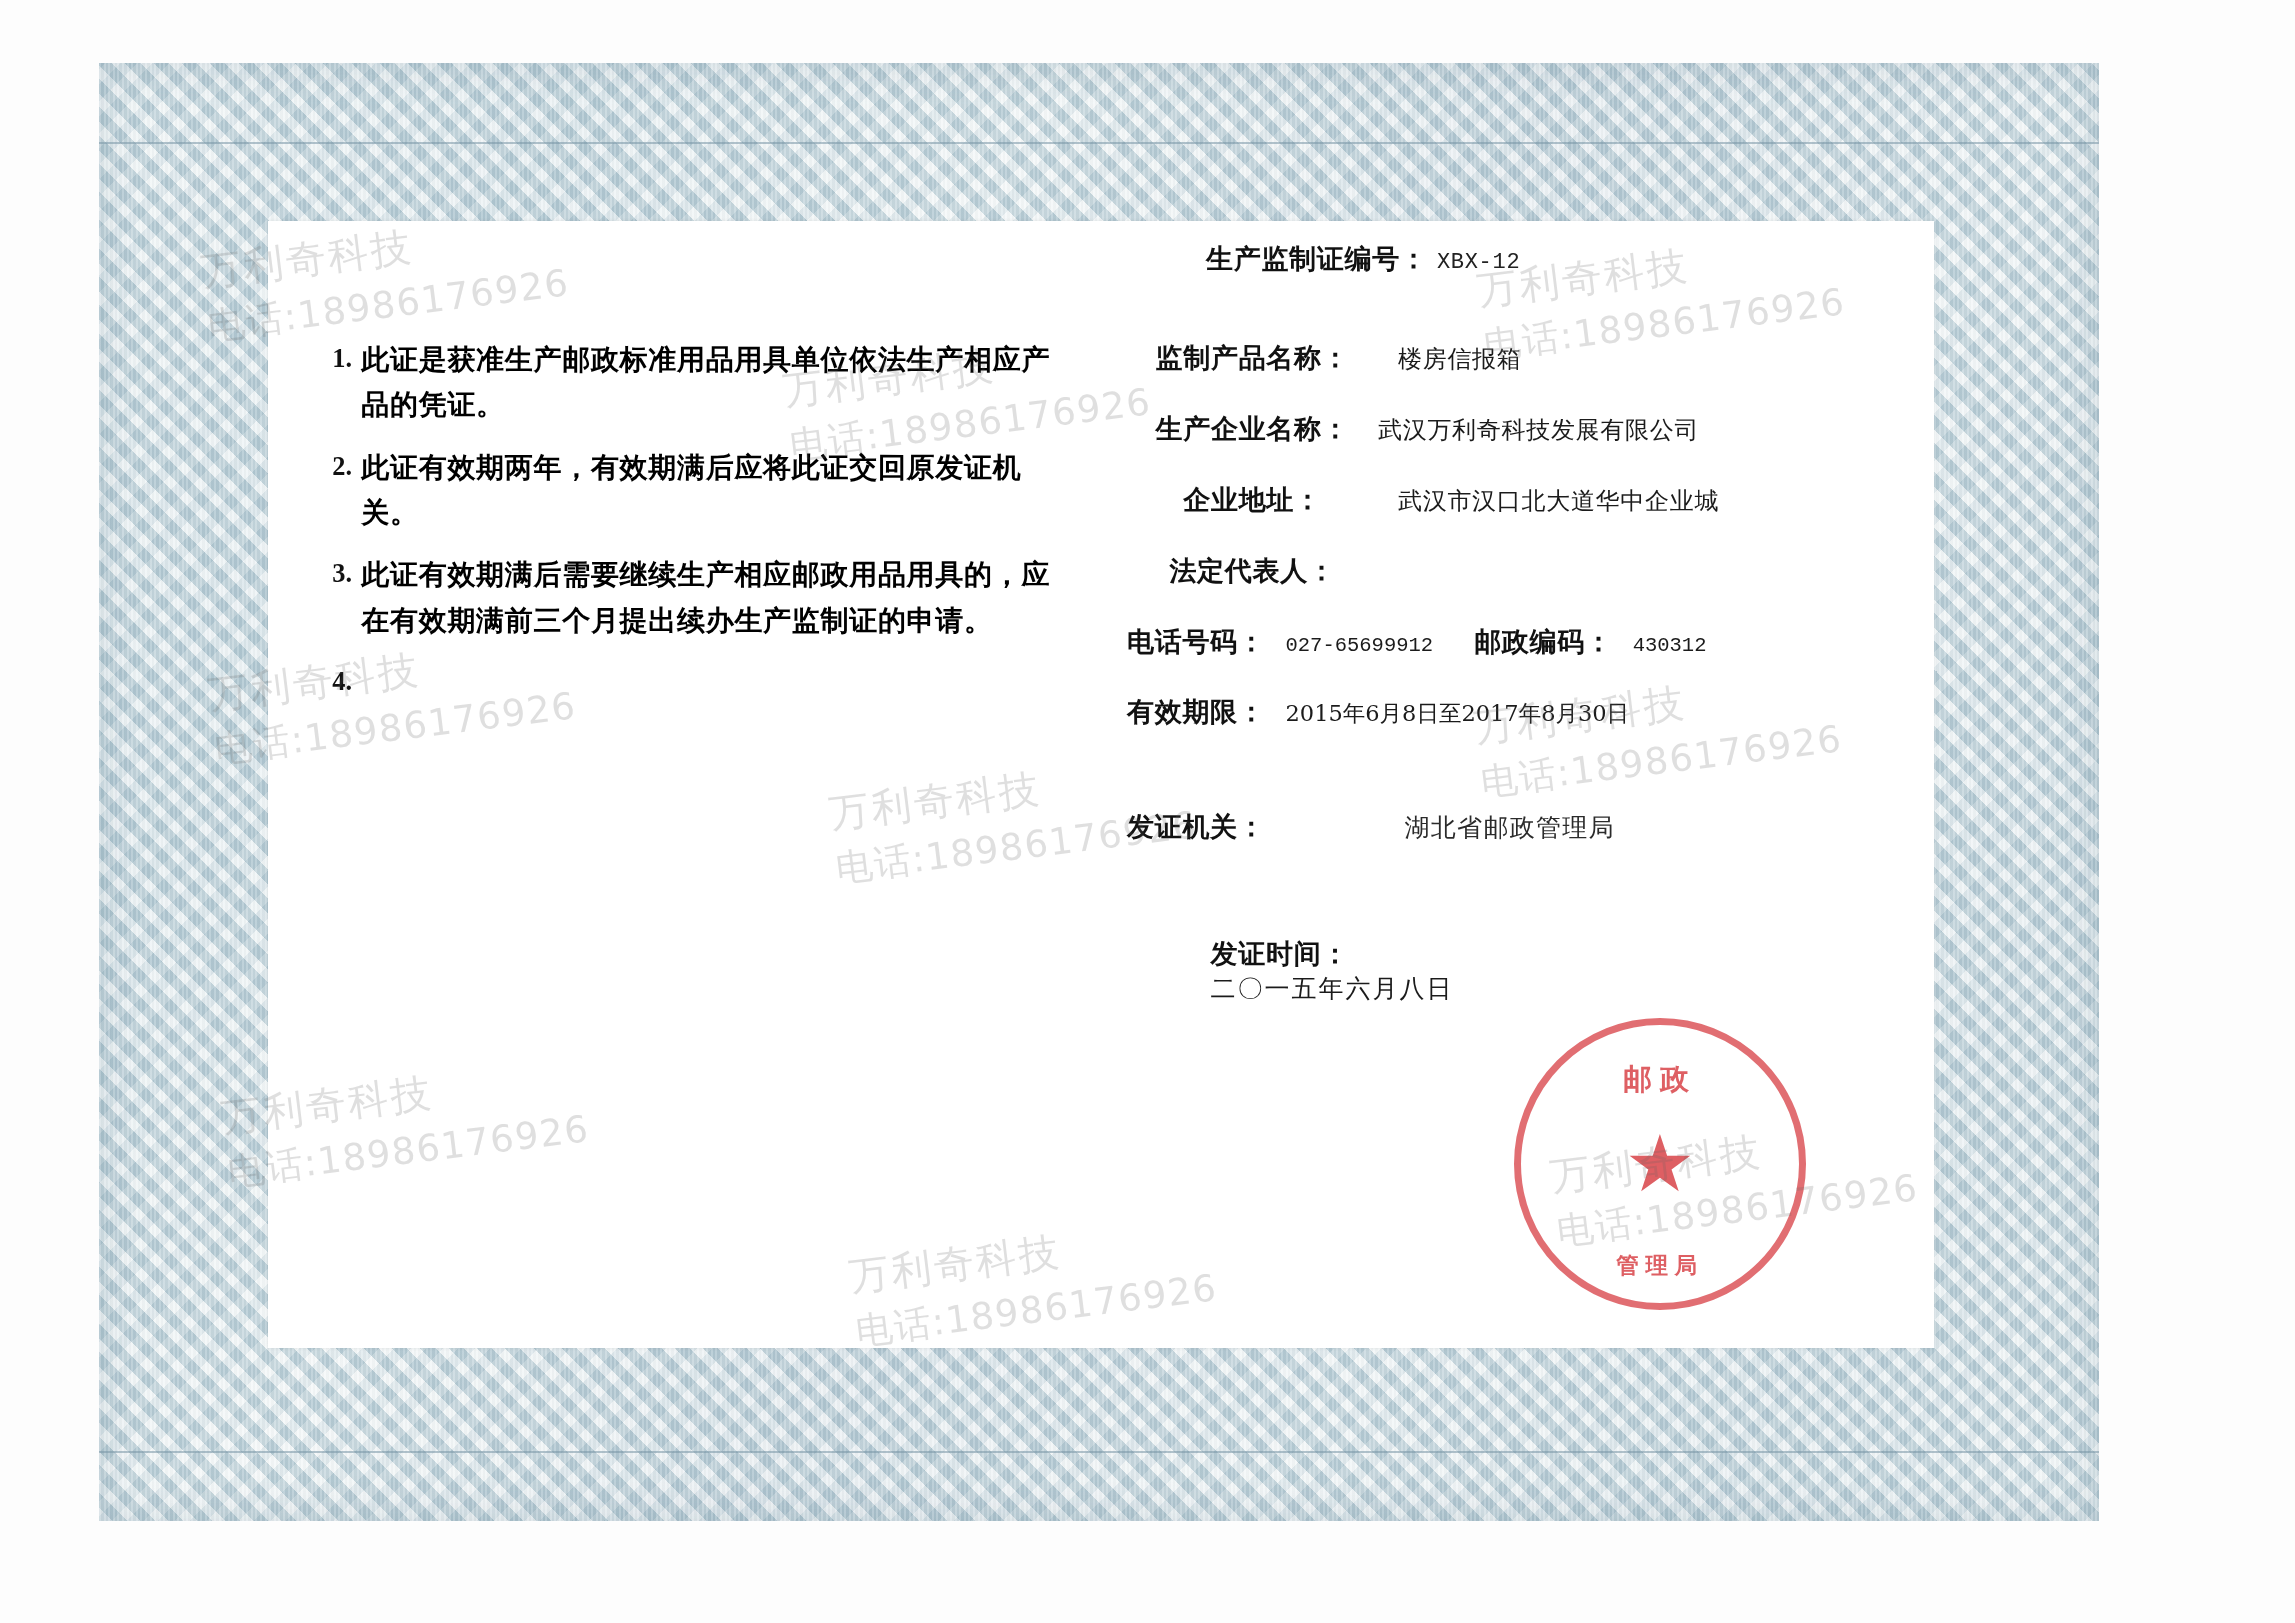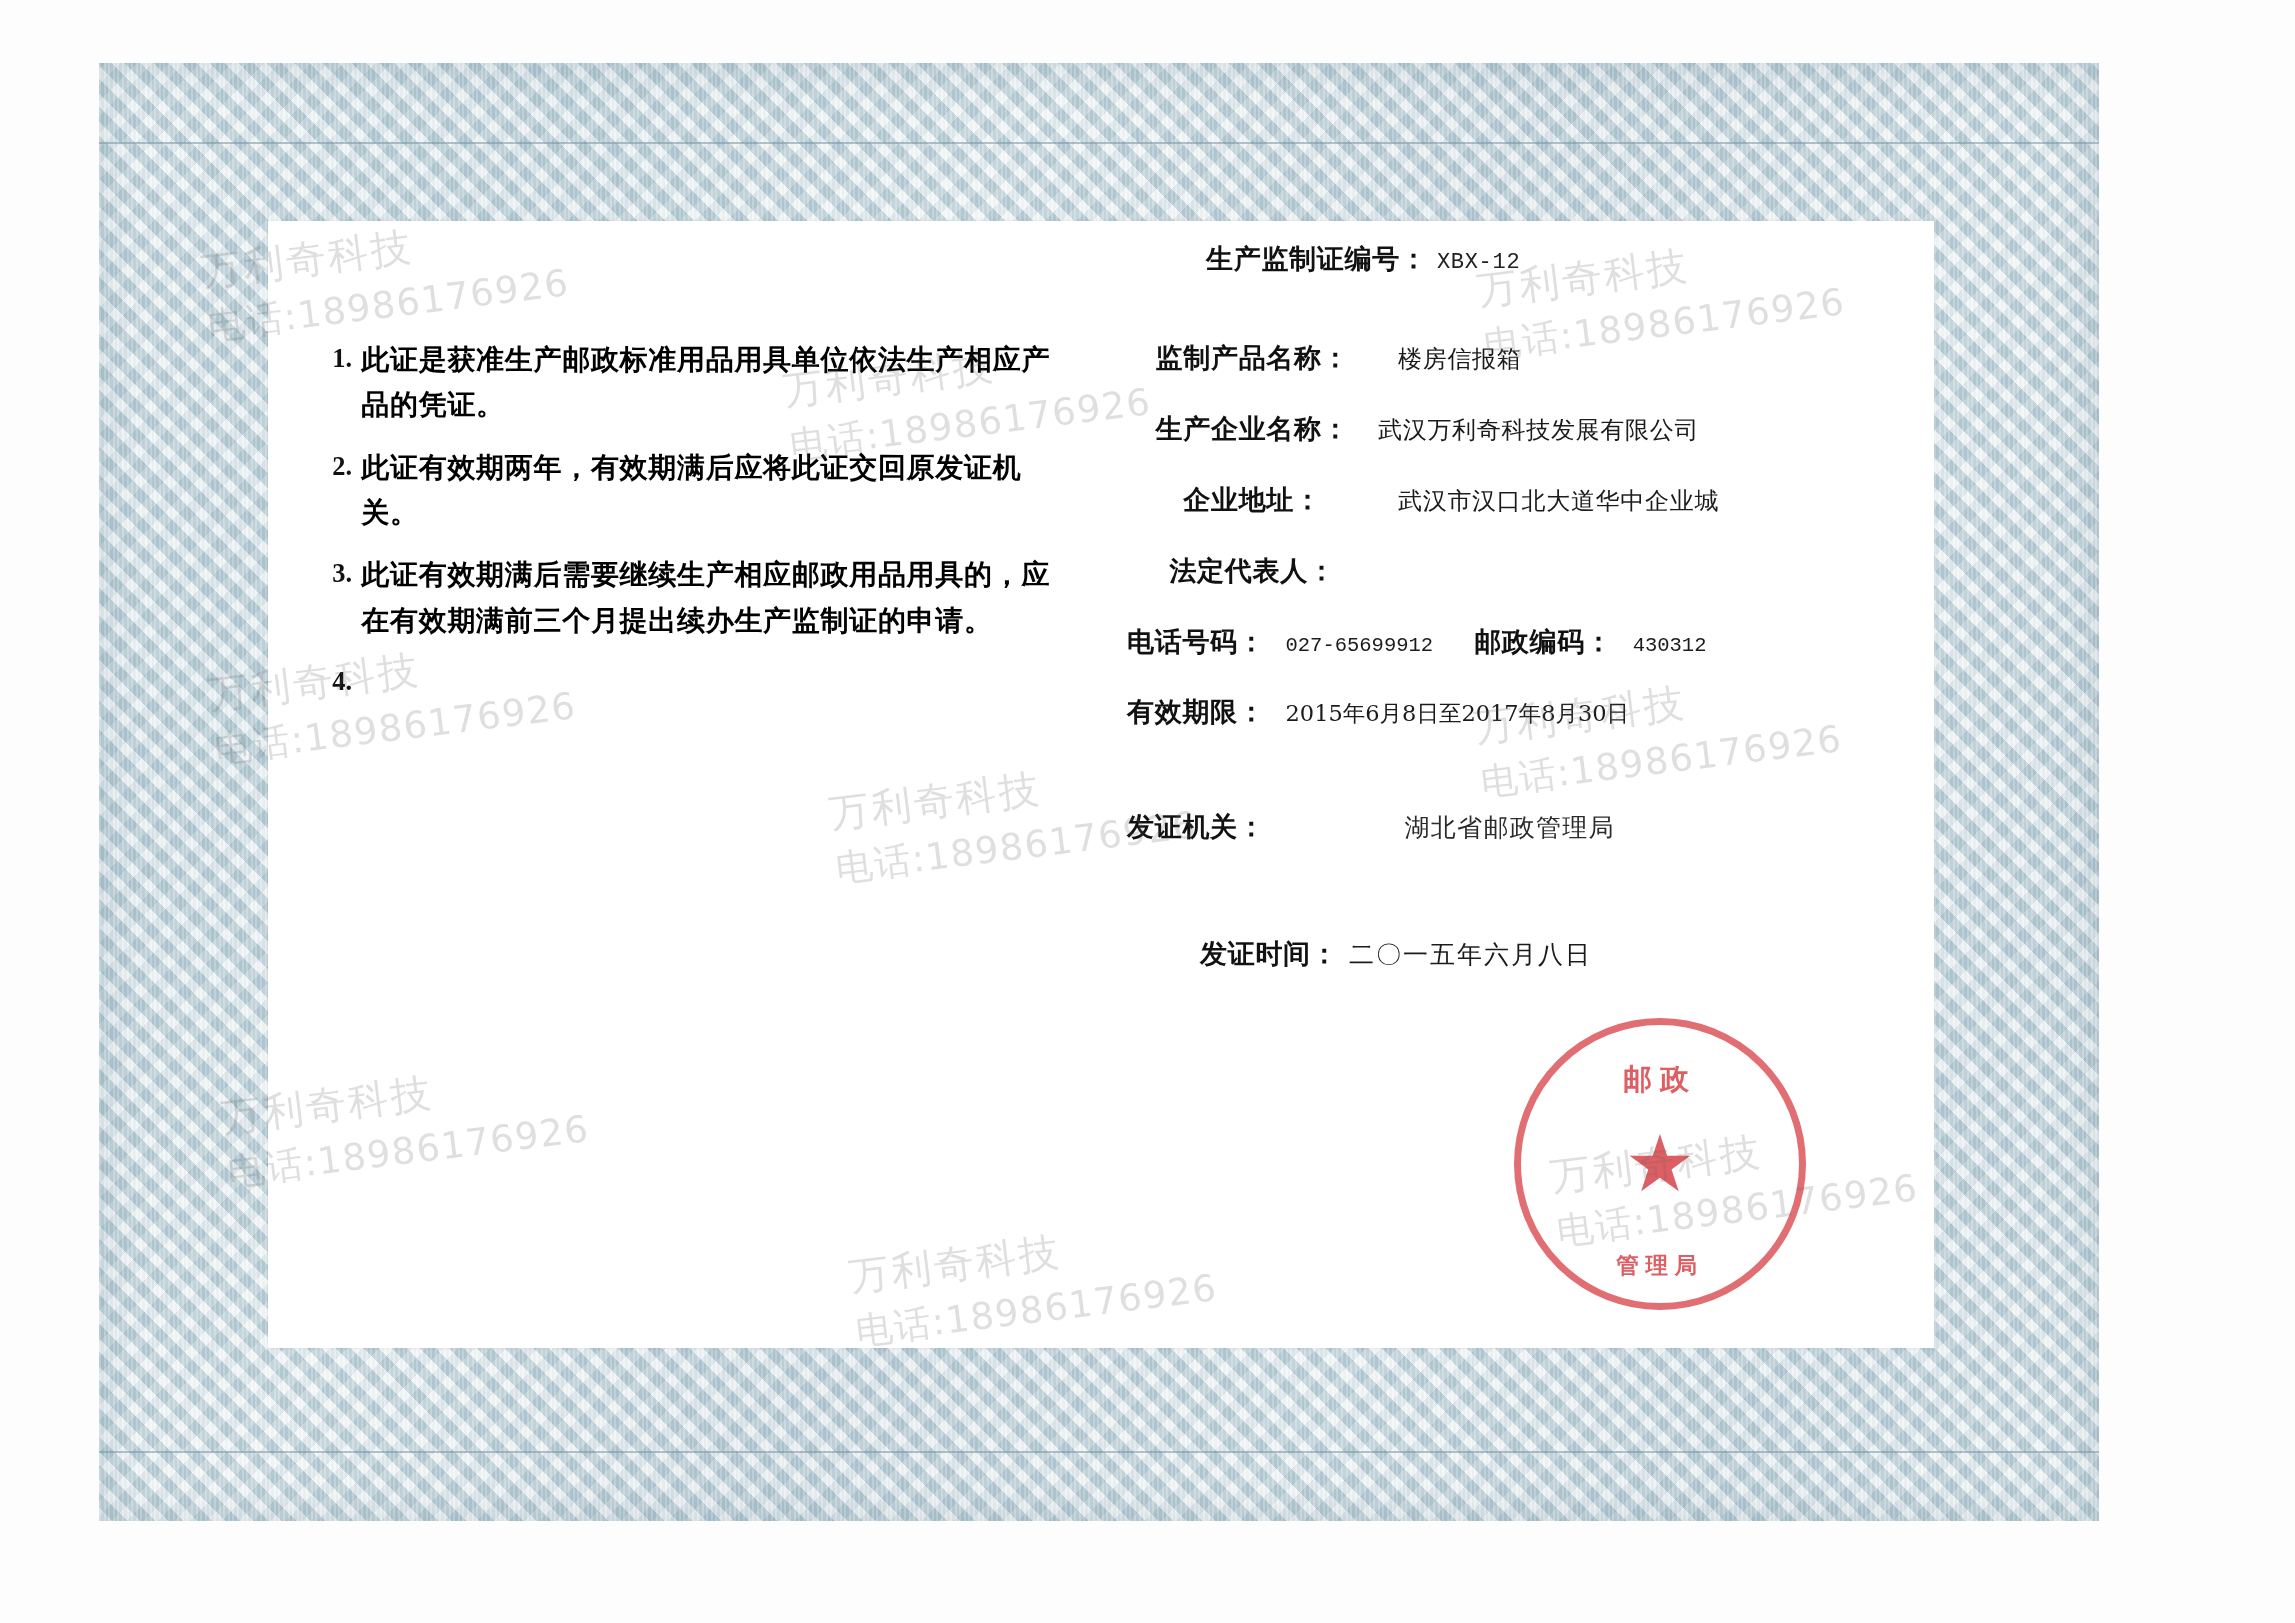--- a/index.html
+++ b/index.html
@@ -191,20 +191,21 @@
     color: #2b2b2b;
     font-family: "DejaVu Serif", serif;
     margin-left: 139px;
     letter-spacing: 1.3px;
   }
   .issue-date-row {
     margin-top: 91px;
     margin-left: 73px;
     display: flex;
     align-items: baseline;
+    flex-direction: column;
   }
   .issue-date-value {
     font-size: 25px;
     color: #1b1b1b;
     font-family: "DejaVu Serif", serif;
     margin-left: 10.6px;
     letter-spacing: 2px;
   }
 
   

